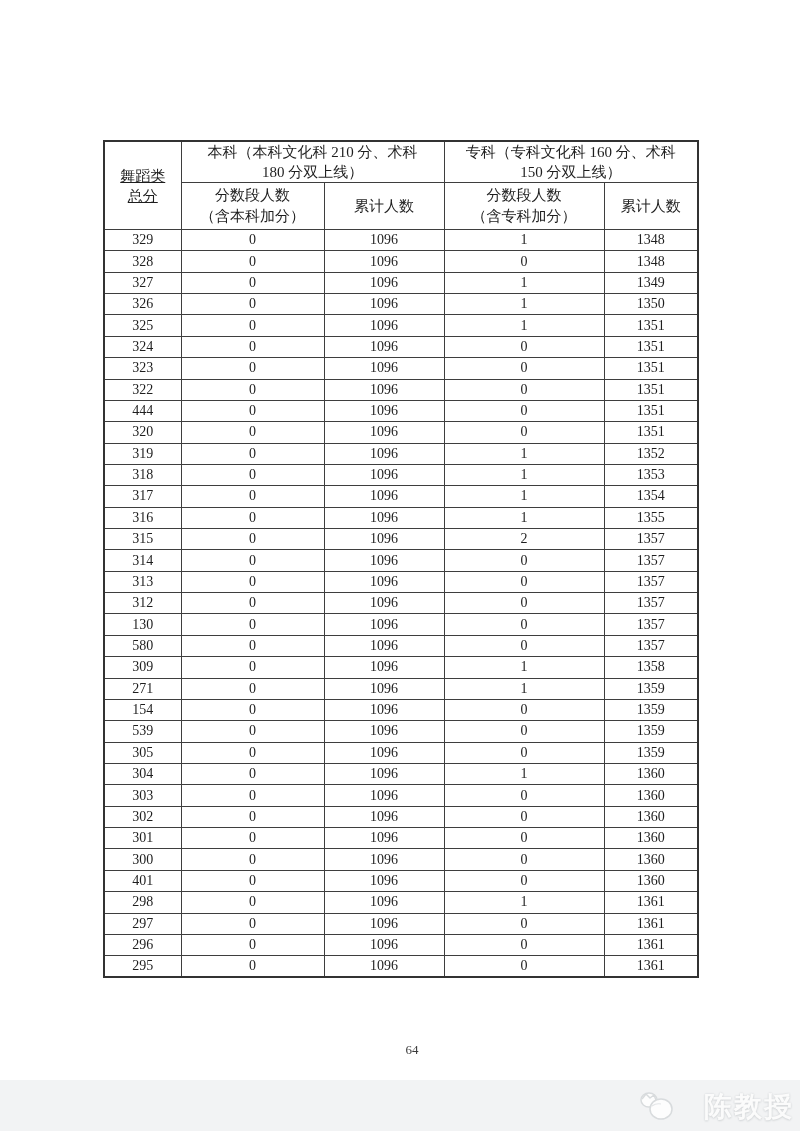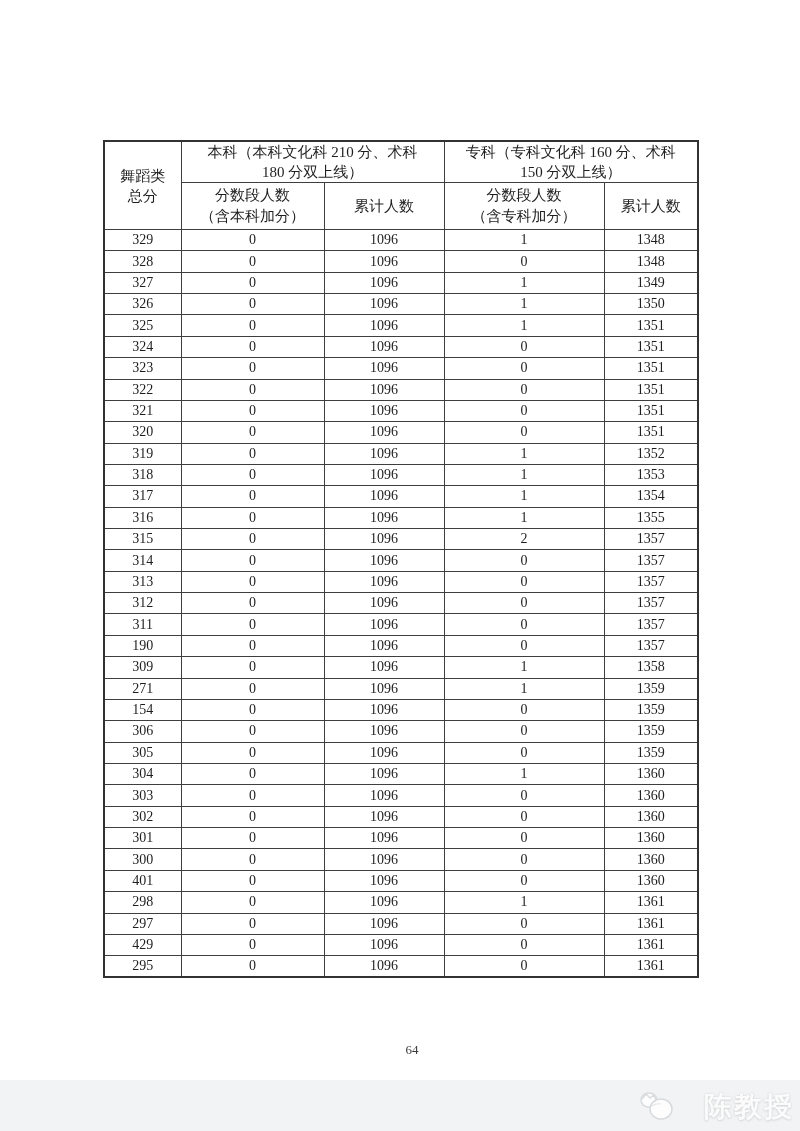--- a/index.html
+++ b/index.html
@@ -23,21 +23,21 @@
   }
   .score-table th, .score-table td {
     border: 1.6px solid #3e3e3e;
     text-align: center;
     vertical-align: middle;
     font-weight: normal;
     overflow: hidden;
   }
   .score-table thead tr.group-row th { height: 41px; font-size: 15px; line-height: 20px; padding: 0 14px; }
   .score-table thead tr.sub-row th { height: 47px; font-size: 15px; line-height: 21px; padding: 0 2px; }
-  .score-table th.corner { font-size: 15px; line-height: 26px; }
+  .score-table th.corner { font-size: 15px; line-height: 26px; text-decoration: underline; }
   .score-table th .hline { display: block; }
   .score-table tbody td {
     height: 21.36px;
     font-size: 14px;
     line-height: 14px;
     padding: 0;
   }
 
   .col-score  { width: 77px;  }
   .col-ugseg  { width: 143px; }
@@ -164,21 +164,21 @@
           <td>1351</td>
         </tr>
         <tr>
           <td>322</td>
           <td>0</td>
           <td>1096</td>
           <td>0</td>
           <td>1351</td>
         </tr>
         <tr>
-          <td>321</td>
+          <td>444</td>
           <td>0</td>
           <td>1096</td>
           <td>0</td>
           <td>1351</td>
         </tr>
         <tr>
           <td>320</td>
           <td>0</td>
           <td>1096</td>
           <td>0</td>
@@ -234,28 +234,28 @@
           <td>1357</td>
         </tr>
         <tr>
           <td>312</td>
           <td>0</td>
           <td>1096</td>
           <td>0</td>
           <td>1357</td>
         </tr>
         <tr>
-          <td>311</td>
-          <td>0</td>
-          <td>1096</td>
-          <td>0</td>
-          <td>1357</td>
-        </tr>
-        <tr>
-          <td>190</td>
+          <td>130</td>
+          <td>0</td>
+          <td>1096</td>
+          <td>0</td>
+          <td>1357</td>
+        </tr>
+        <tr>
+          <td>580</td>
           <td>0</td>
           <td>1096</td>
           <td>0</td>
           <td>1357</td>
         </tr>
         <tr>
           <td>309</td>
           <td>0</td>
           <td>1096</td>
           <td>1</td>
@@ -269,21 +269,21 @@
           <td>1359</td>
         </tr>
         <tr>
           <td>154</td>
           <td>0</td>
           <td>1096</td>
           <td>0</td>
           <td>1359</td>
         </tr>
         <tr>
-          <td>306</td>
+          <td>539</td>
           <td>0</td>
           <td>1096</td>
           <td>0</td>
           <td>1359</td>
         </tr>
         <tr>
           <td>305</td>
           <td>0</td>
           <td>1096</td>
           <td>0</td>
@@ -339,21 +339,21 @@
           <td>1361</td>
         </tr>
         <tr>
           <td>297</td>
           <td>0</td>
           <td>1096</td>
           <td>0</td>
           <td>1361</td>
         </tr>
         <tr>
-          <td>429</td>
+          <td>296</td>
           <td>0</td>
           <td>1096</td>
           <td>0</td>
           <td>1361</td>
         </tr>
         <tr>
           <td>295</td>
           <td>0</td>
           <td>1096</td>
           <td>0</td>

